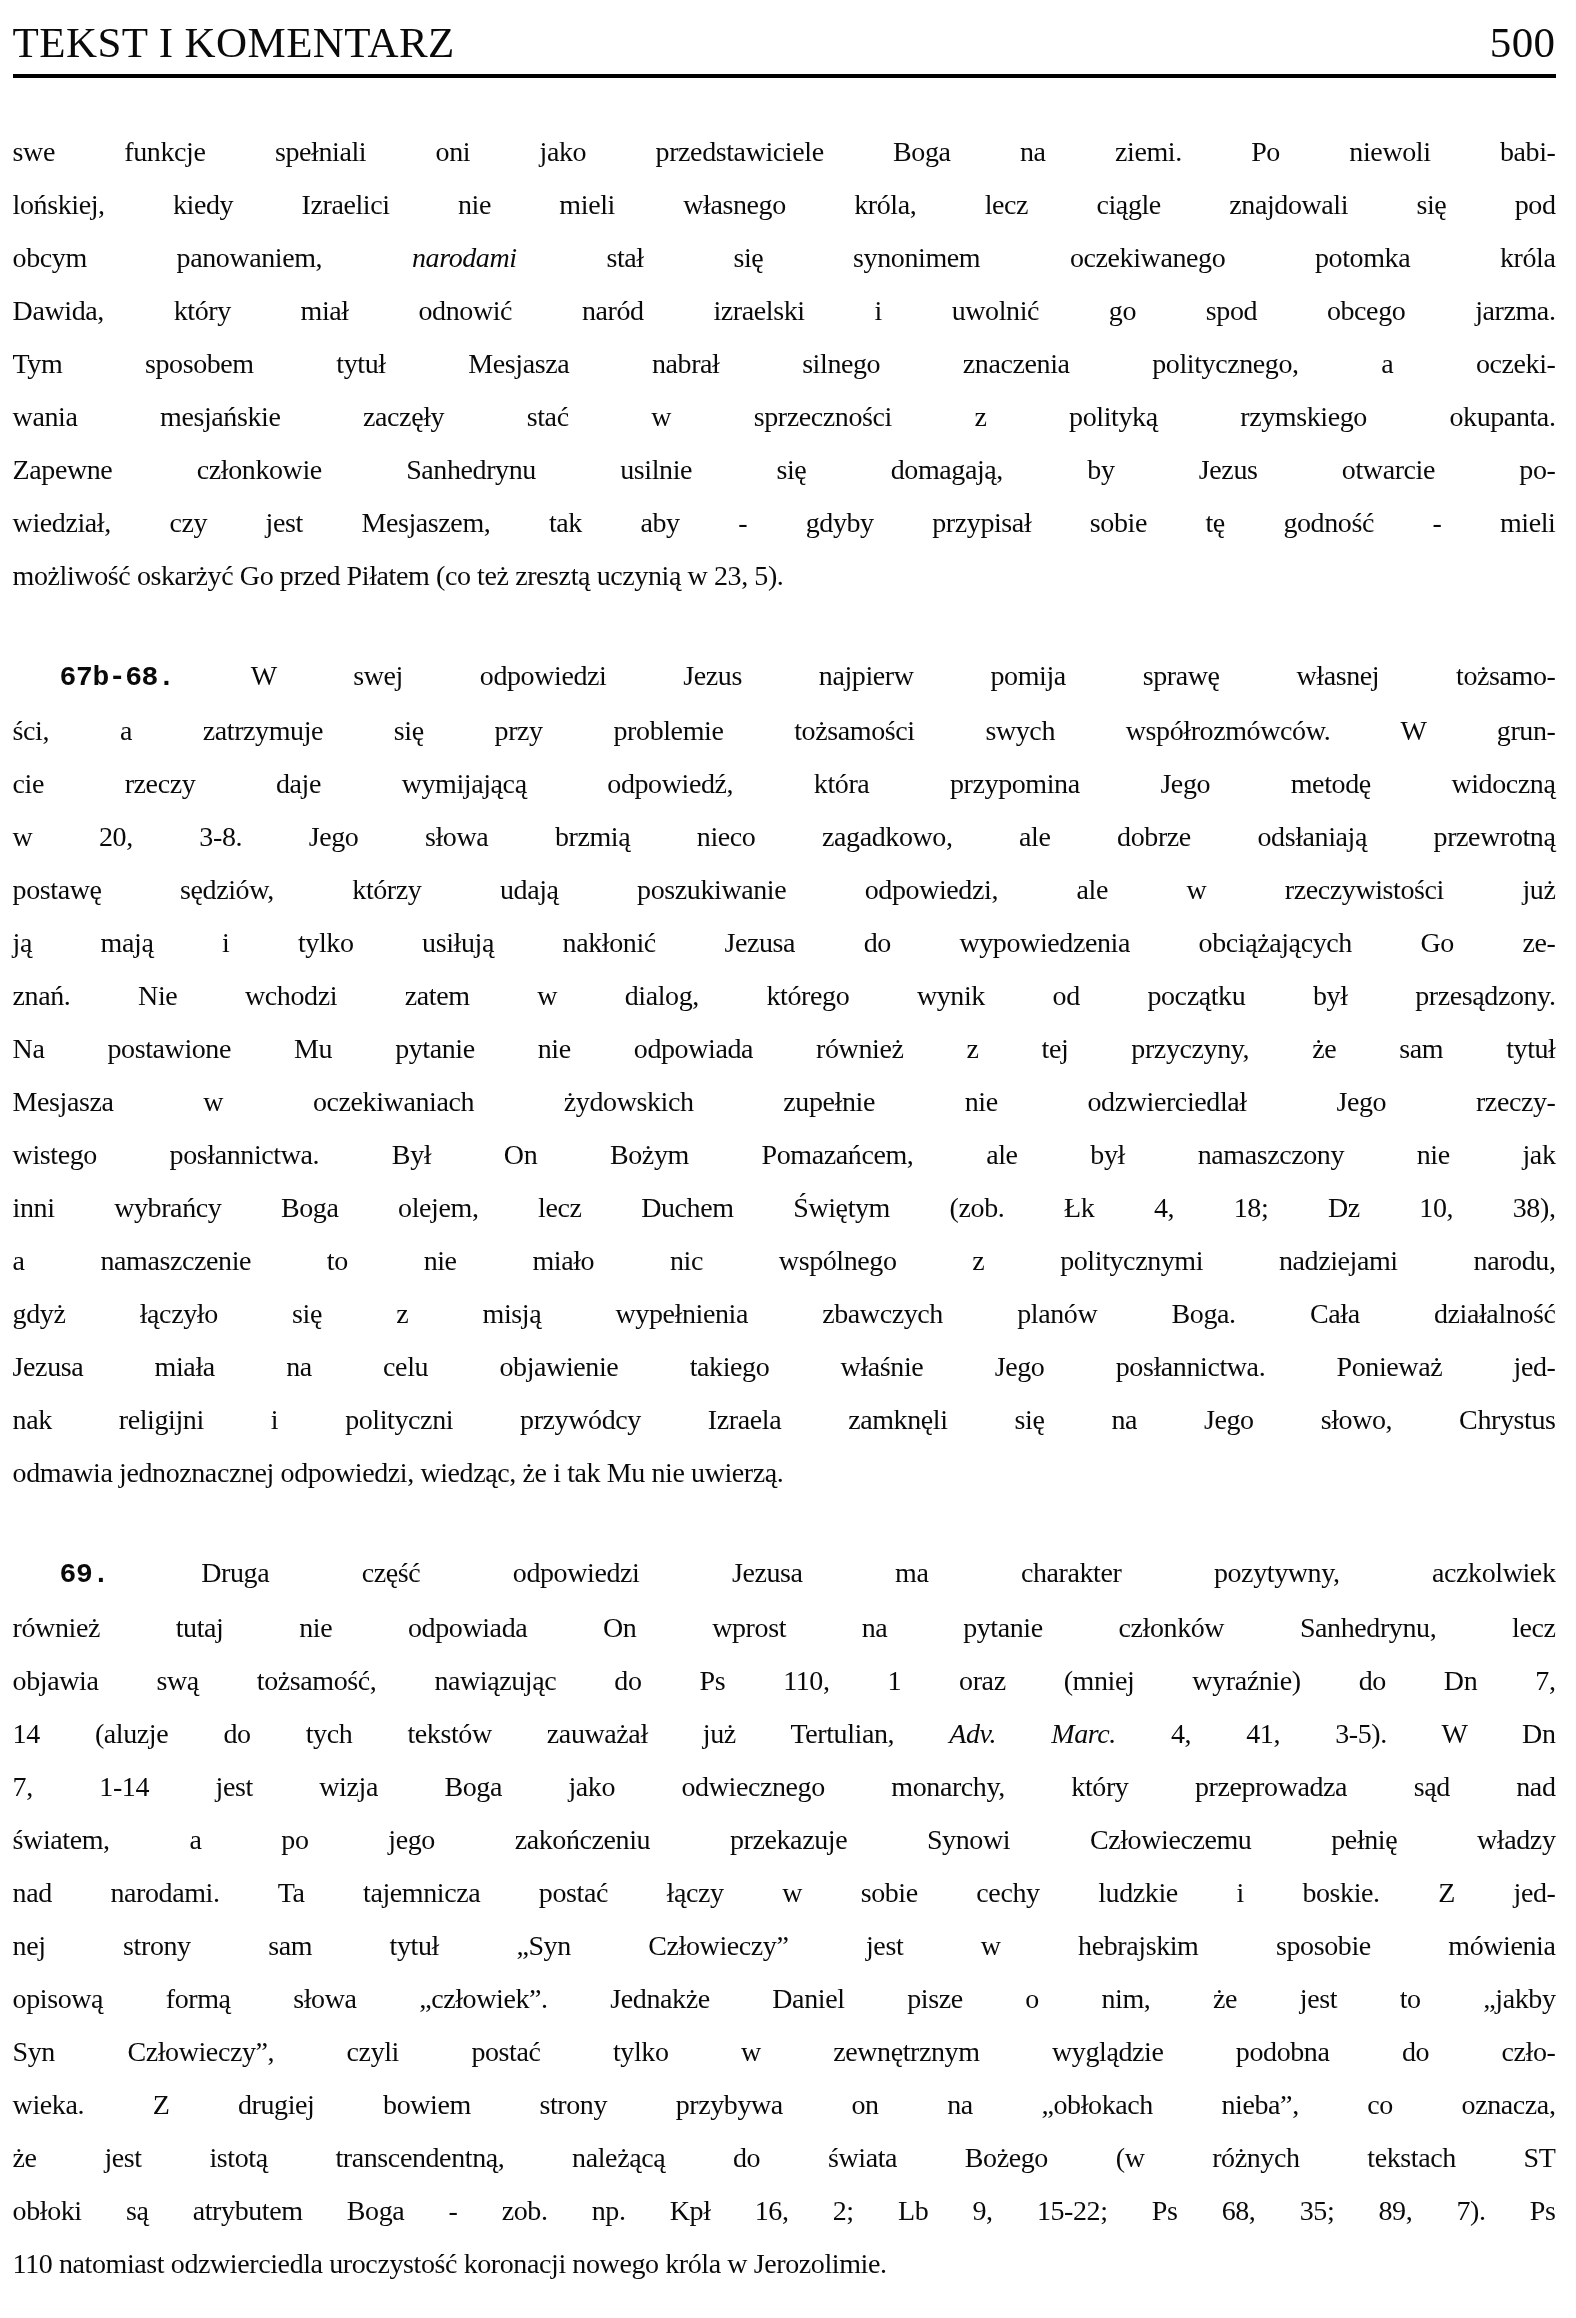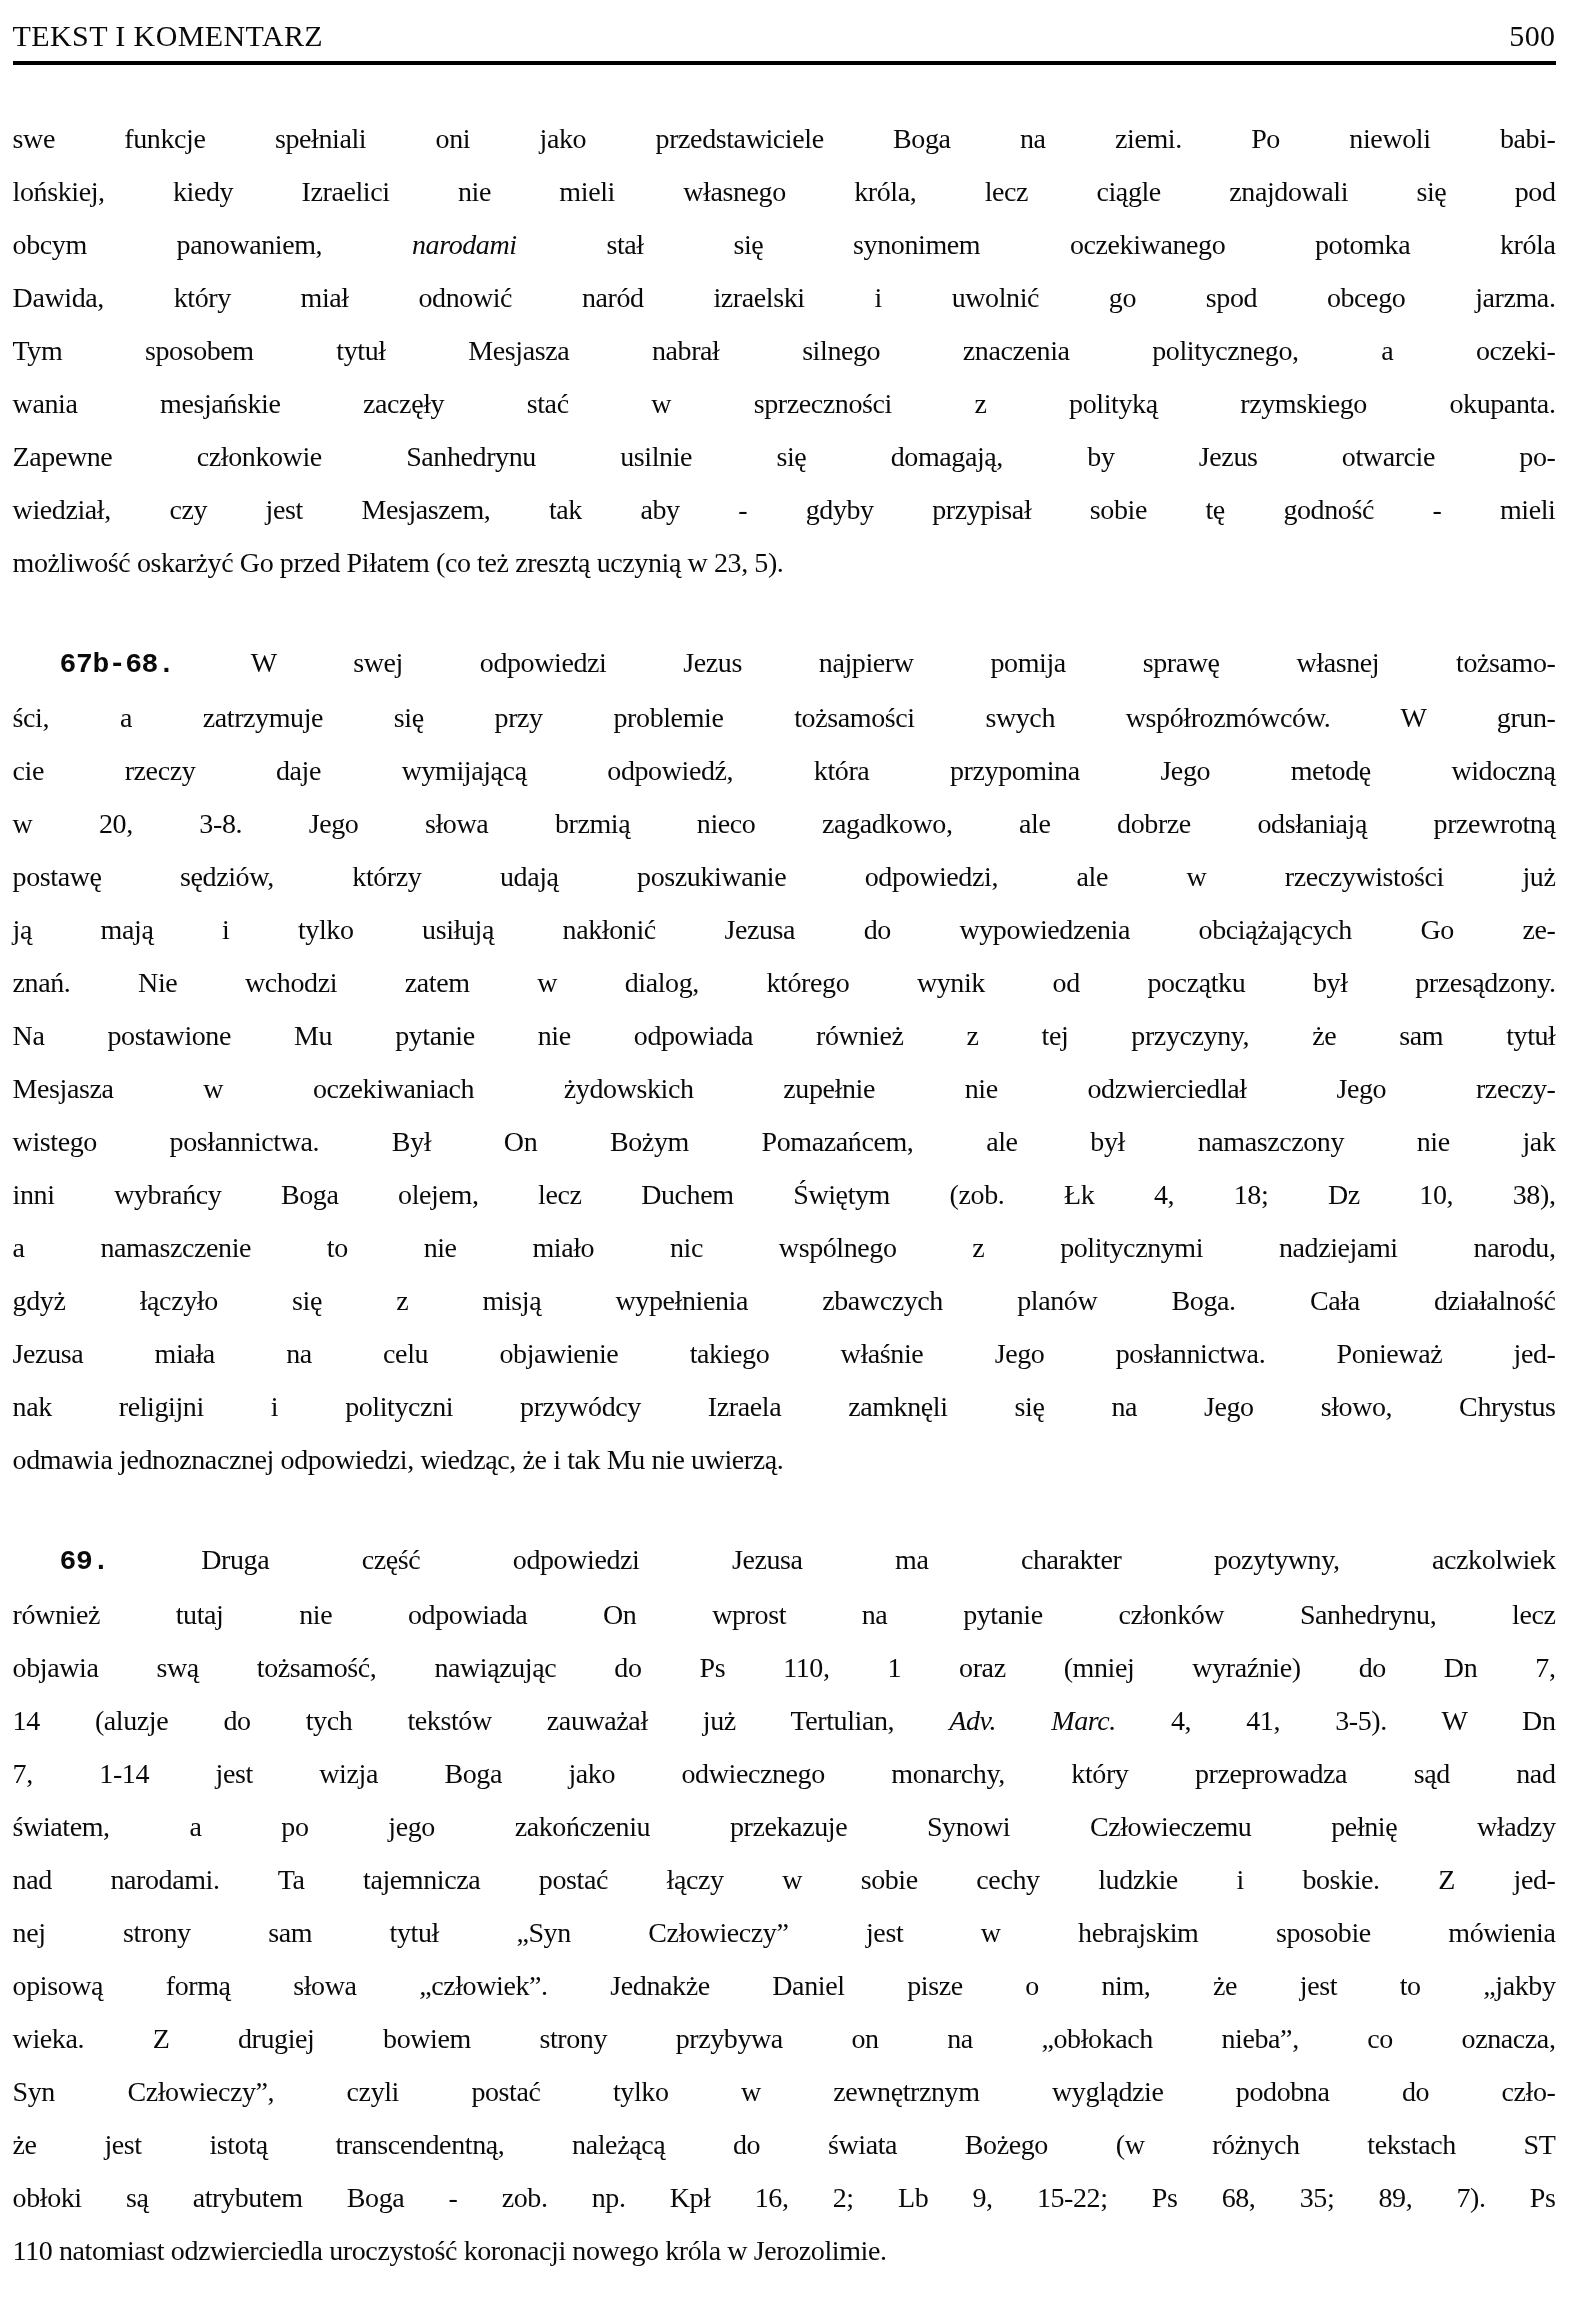--- a/index.html
+++ b/index.html
@@ -17,21 +17,21 @@
   .page {
     box-sizing: border-box;
     width: 1576px;
     height: 2319px;
     padding: 20.5px 20.5px 0 12.6px;
   }
   .header-row {
     display: flex;
     justify-content: space-between;
     align-items: baseline;
-    font-size: 30px;
+    font-size: 43px;
     line-height: 1;
     white-space: nowrap;
   }
   .running-title {
     letter-spacing: 0.4px;
   }
   .page-number {
     letter-spacing: 0.4px;
   }
   .header-rule {
@@ -103,21 +103,21 @@
       <div class="paragraph">
         <div class="line indent"><span class="bold">69.</span><span class=""> Druga część odpowiedzi Jezusa ma charakter pozytywny, aczkolwiek</span></div>
         <div class="line"><span class="">również tutaj nie odpowiada On wprost na pytanie członków Sanhedrynu, lecz</span></div>
         <div class="line"><span class="">objawia swą tożsamość, nawiązując do Ps 110, 1 oraz (mniej wyraźnie) do Dn 7,</span></div>
         <div class="line"><span class="">14 (aluzje do tych tekstów zauważał już Tertulian, </span><span class="italic">Adv. Marc.</span><span class=""> 4, 41, 3-5). W Dn</span></div>
         <div class="line"><span class="">7, 1-14 jest wizja Boga jako odwiecznego monarchy, który przeprowadza sąd nad</span></div>
         <div class="line"><span class="">światem, a po jego zakończeniu przekazuje Synowi Człowieczemu pełnię władzy</span></div>
         <div class="line"><span class="">nad narodami. Ta tajemnicza postać łączy w sobie cechy ludzkie i boskie. Z jed-</span></div>
         <div class="line"><span class="">nej strony sam tytuł „Syn Człowieczy” jest w hebrajskim sposobie mówienia</span></div>
         <div class="line"><span class="">opisową formą słowa „człowiek”. Jednakże Daniel pisze o nim, że jest to „jakby</span></div>
+        <div class="line"><span class="">Syn Człowieczy”, czyli postać tylko w zewnętrznym wyglądzie podobna do czło-</span></div>
         <div class="line"><span class="">wieka. Z drugiej bowiem strony przybywa on na „obłokach nieba”, co oznacza,</span></div>
-        <div class="line"><span class="">Syn Człowieczy”, czyli postać tylko w zewnętrznym wyglądzie podobna do czło-</span></div>
         <div class="line"><span class="">że jest istotą transcendentną, należącą do świata Bożego (w różnych tekstach ST</span></div>
         <div class="line"><span class="">obłoki są atrybutem Boga - zob. np. Kpł 16, 2; Lb 9, 15-22; Ps 68, 35; 89, 7). Ps</span></div>
         <div class="line last"><span class="">110 natomiast odzwierciedla uroczystość koronacji nowego króla w Jerozolimie.</span></div>
       </div>
     </section>
 </div>
 
 
 </body></html>

